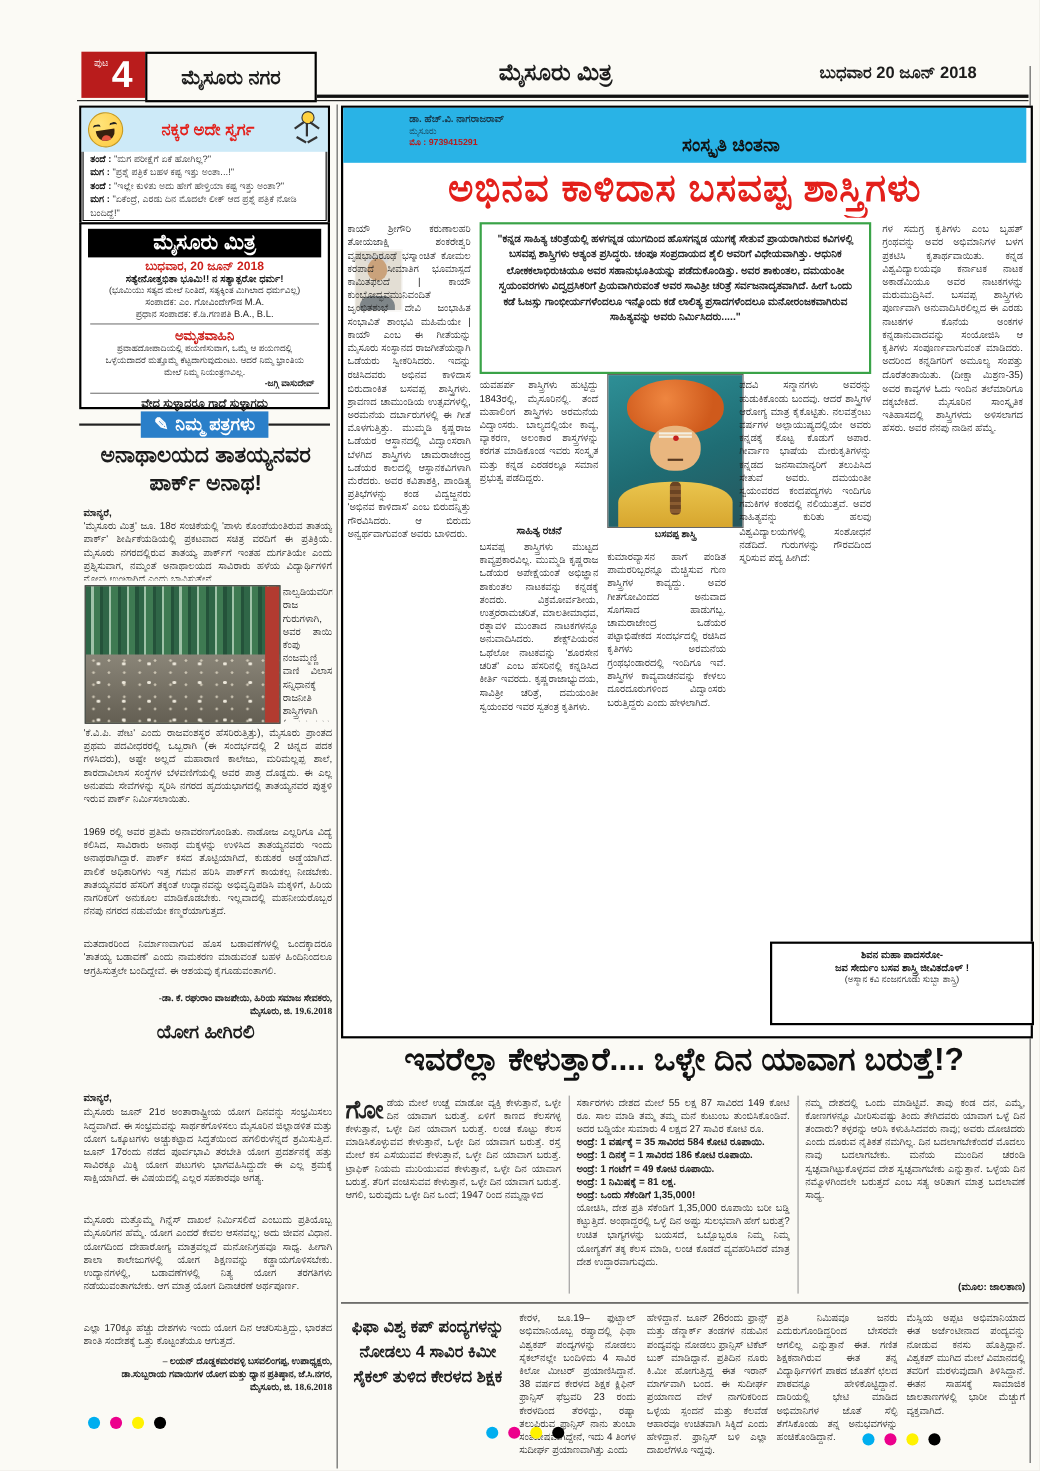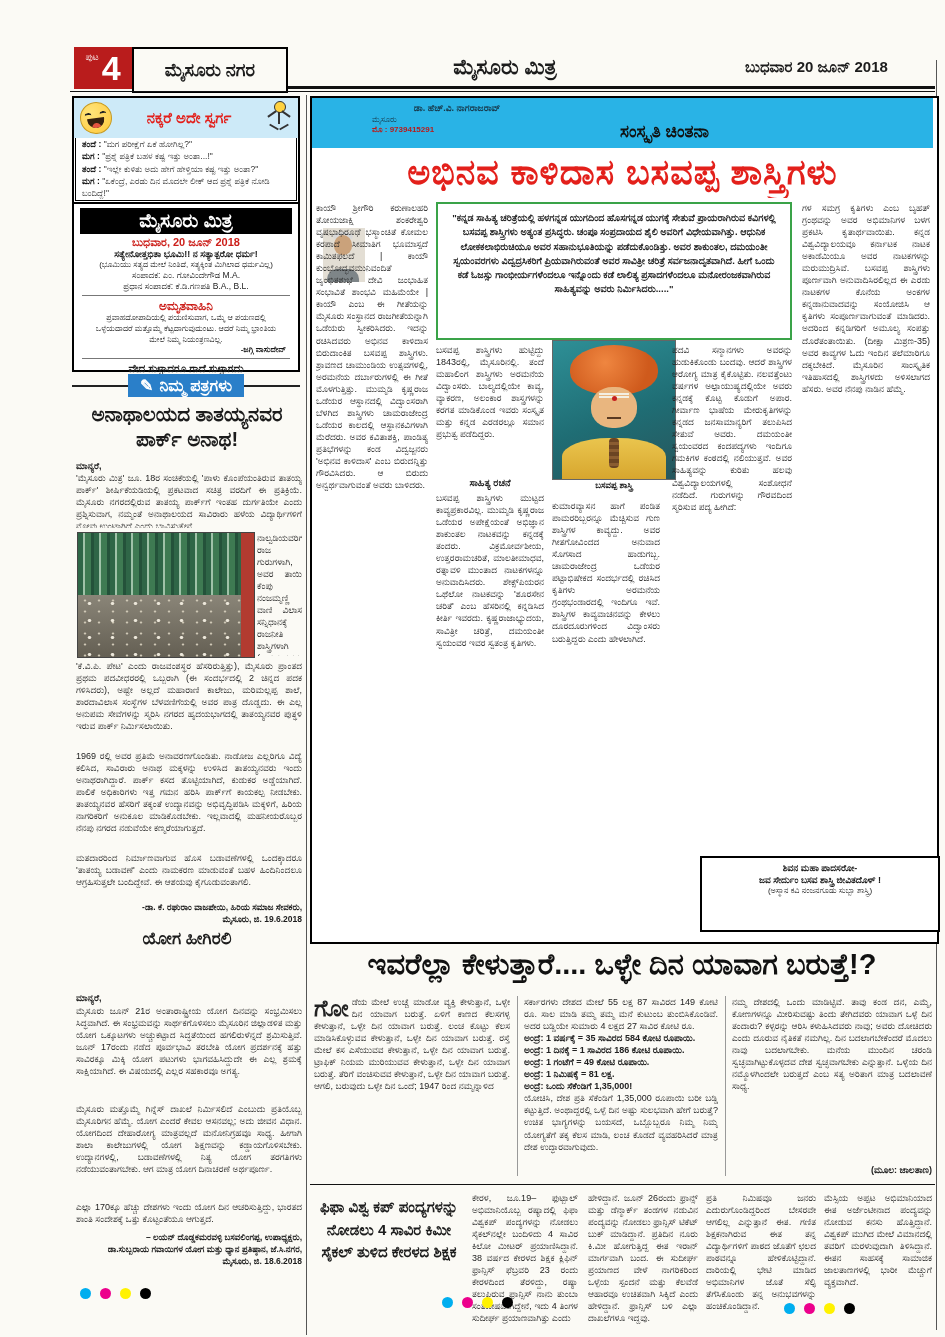--- a/index.html
+++ b/index.html
@@ -48,39 +48,39 @@
   .mast-sub{font-size:8px;}
   .mast-ed{font-size:8.5px;}
   .sect-div{border-top:1px solid #777;margin:3px 8px;}
   .amruta-t{color:#cc1f1a;font-weight:bold;font-size:12px;}
   
   .letters-banner{display:flex;align-items:center;}
   .letters-banner .ln{flex:1;height:2px;background:#222;}
   .letters-badge{background:#2a7fc9;color:#fff;font-weight:bold;font-size:16px;padding:2px 12px;display:flex;gap:6px;align-items:center;}
   .letter-head{font-size:20px;font-weight:bold;line-height:1.25;}
   .letter-head2{font-size:17px;font-weight:bold;}
-  .sig{font-size:8.5px;font-weight:bold;text-align:right;line-height:1.4;}
+  .sig{font-size:8.5px;font-weight:bold;text-align:right;line-height:1.4;font-family:Liberation Serif, serif;}
   
   .park-photo{border:1px solid #444;background:#7d8a74;position:relative;overflow:hidden;}
   .park-fence{position:absolute;left:0;right:0;top:0;height:52%;
       background:repeating-linear-gradient(90deg,#2f6647 0 5px,#9fc2a8 5px 7px,#3e7a52 7px 13px,#24523a 13px 16px);}
   .park-ground{position:absolute;left:0;right:0;bottom:0;height:50%;
       background-image:radial-gradient(#ece7da 1.5px,transparent 2.2px),
                        radial-gradient(#cfc8b6 1px,transparent 1.6px),
                        linear-gradient(#8a8578,#645f53);
       background-size:23px 17px,14px 11px,100% 100%;}
   .park-pillar{position:absolute;right:0;top:0;width:13px;height:100%;background:#b23b30;}
   
   .main-box{border:2px solid #000;background:#fff;}
   .cyan-band{background:#29b3e6;}
   .author-photo{background:#e3ded4;border:1px solid #fff;position:relative;overflow:hidden;}
   .author-photo .head{position:absolute;left:11px;top:7px;width:18px;height:20px;border-radius:50% 50% 45% 45%;background:#caa27b;}
   .author-photo .hair{position:absolute;left:10px;top:4px;width:20px;height:9px;border-radius:50%;background:#d8d8d8;}
   .author-photo .torso{position:absolute;left:4px;bottom:0;width:32px;height:13px;border-radius:10px 10px 0 0;background:#7e8588;}
-  .author-name{font-size:9px;font-weight:bold;color:#173a4d;line-height:1.3;text-align:center;}
+  .author-name{font-size:9px;font-weight:bold;color:#173a4d;line-height:1.3;}
   .author-sub{font-size:8px;color:#173a4d;}
   .author-ph{font-size:8px;color:#b81c1c;font-weight:bold;}
   .kicker{font-size:17px;font-weight:bold;color:#111;margin-top:10px;}
   .main-headline{color:#e3201b;font-size:35px;font-weight:bold;letter-spacing:1px;}
   .intro-box{border:2px solid #3aa348;background:#fff;padding:7px 10px;
              font-size:9.5px;font-weight:bold;line-height:1.5;text-align:center;color:#222;}
   .subhead{font-weight:bold;font-size:9.5px;text-align:center;margin:3px 0;}
   
   .portrait{border:1px solid #666;position:relative;overflow:hidden;
             background:linear-gradient(160deg,#2e8f96,#1f6d74 55%,#27565c);}
@@ -229,21 +229,21 @@
   </div>
   <div class="abs kicker" style="left:620px;top:112px;">ಸಂಸ್ಕೃತಿ ಚಿಂತನಾ</div>
 
   <div class="abs main-headline ctr clip" style="left:314px;top:152px;width:617px;height:46px;">ಅಭಿನವ ಕಾಳಿದಾಸ ಬಸವಪ್ಪ ಶಾಸ್ತ್ರಿಗಳು</div>
 
   <div class="abs intro-box clip" style="left:436px;top:202px;width:332px;height:120px;">"ಕನ್ನಡ ಸಾಹಿತ್ಯ ಚರಿತ್ರೆಯಲ್ಲಿ ಹಳಗನ್ನಡ ಯುಗದಿಂದ ಹೊಸಗನ್ನಡ ಯುಗಕ್ಕೆ ಸೇತುವೆ ಪ್ರಾಯರಾಗಿರುವ ಕವಿಗಳಲ್ಲಿ ಬಸವಪ್ಪ ಶಾಸ್ತ್ರಿಗಳು ಅತ್ಯಂತ ಪ್ರಸಿದ್ಧರು. ಚಂಪೂ ಸಂಪ್ರದಾಯದ ಶೈಲಿ ಅವರಿಗೆ ವಿಧೇಯವಾಗಿತ್ತು. ಆಧುನಿಕ ಲೋಕಕಲಾಭಿರುಚಿಯೂ ಅವರ ಸಹಾನುಭೂತಿಯನ್ನು ಪಡೆದುಕೊಂಡಿತ್ತು. ಅವರ ಶಾಕುಂತಲ, ದಮಯಂತೀ ಸ್ವಯಂವರಗಳು ವಿದ್ವದ್ರಸಿಕರಿಗೆ ಪ್ರಿಯವಾಗಿರುವಂತೆ ಅವರ ಸಾವಿತ್ರೀ ಚರಿತ್ರೆ ಸರ್ವಜನಾದೃತವಾಗಿದೆ. ಹೀಗೆ ಒಂದು ಕಡೆ ಓಜಸ್ಸು ಗಾಂಭೀರ್ಯಗಳೆಂದಲೂ ಇನ್ನೊಂದು ಕಡೆ ಲಾಲಿತ್ಯ ಪ್ರಸಾದಗಳೆಂದಲೂ ಮನೋರಂಜಕವಾಗಿರುವ ಸಾಹಿತ್ಯವನ್ನು ಅವರು ನಿರ್ಮಿಸಿದರು....."</div>
 
   <div class="abs body-txt jt clip" style="left:316px;top:202px;width:112px;height:728px;">ಕಾಯೌ ಶ್ರೀಗೌರಿ ಕರುಣಾಲಹರಿ ತೋಯಜಾಕ್ಷಿ ಶಂಕರೇಶ್ವರಿ ವೃಷಭಾಧಿರೂಢೆ ಭಸ್ಮಾಂಚಿತೆ ಕೋಮಲ ಕರಪಾದೆ ಸೀಮಾತಿಗ ಭೂಮಾಸ್ಪದೆ ಕಾಮಿತಫಲದೆ | ಕಾಯೌ ಕುಂಭೋದ್ಭವಮುನಿವಂದಿತೆ ಜೃಂಭಿತಶುಭೆ ದೇವಿ ಜಂಭಾಹಿತ ಸಂಭಾವಿತೆ ಶಾಂಭವಿ ಮಹಿಮೆಯೇ | ಕಾಯೌ ಎಂಬ ಈ ಗೀತೆಯನ್ನು ಮೈಸೂರು ಸಂಸ್ಥಾನದ ರಾಜಗೀತೆಯನ್ನಾಗಿ ಒಡೆಯರು ಸ್ವೀಕರಿಸಿದರು. ಇದನ್ನು ರಚಿಸಿದವರು ಅಭಿನವ ಕಾಳಿದಾಸ ಬಿರುದಾಂಕಿತ ಬಸವಪ್ಪ ಶಾಸ್ತ್ರಿಗಳು. ಶ್ರಾವಣದ ಚಾಮುಂಡಿಯ ಉತ್ಸವಗಳಲ್ಲಿ, ಅರಮನೆಯ ದರ್ಬಾರುಗಳಲ್ಲಿ ಈ ಗೀತೆ ಮೊಳಗುತ್ತಿತ್ತು. ಮುಮ್ಮಡಿ ಕೃಷ್ಣರಾಜ ಒಡೆಯರ ಆಸ್ಥಾನದಲ್ಲಿ ವಿದ್ವಾಂಸರಾಗಿ ಬೆಳಗಿದ ಶಾಸ್ತ್ರಿಗಳು ಚಾಮರಾಜೇಂದ್ರ ಒಡೆಯರ ಕಾಲದಲ್ಲಿ ಆಸ್ಥಾನಕವಿಗಳಾಗಿ ಮೆರೆದರು. ಅವರ ಕವಿತಾಶಕ್ತಿ, ಪಾಂಡಿತ್ಯ ಪ್ರತಿಭೆಗಳನ್ನು ಕಂಡ ವಿದ್ವಜ್ಜನರು 'ಅಭಿನವ ಕಾಳಿದಾಸ' ಎಂಬ ಬಿರುದನ್ನಿತ್ತು ಗೌರವಿಸಿದರು. ಆ ಬಿರುದು ಅನ್ವರ್ಥವಾಗುವಂತೆ ಅವರು ಬಾಳಿದರು.</div>
 
   <div class="abs" style="left:436px;top:344px;width:108px;">
-    <div class="body-txt jt clip" style="height:130px;">ಬಸವಪ್ಪ ಶಾಸ್ತ್ರಿಗಳು ಹುಟ್ಟಿದ್ದು 1843ರಲ್ಲಿ, ಮೈಸೂರಿನಲ್ಲಿ. ತಂದೆ ಮಹಾಲಿಂಗ ಶಾಸ್ತ್ರಿಗಳು ಅರಮನೆಯ ವಿದ್ವಾಂಸರು. ಬಾಲ್ಯದಲ್ಲಿಯೇ ಕಾವ್ಯ, ವ್ಯಾಕರಣ, ಅಲಂಕಾರ ಶಾಸ್ತ್ರಗಳನ್ನು ಕರಗತ ಮಾಡಿಕೊಂಡ ಇವರು ಸಂಸ್ಕೃತ ಮತ್ತು ಕನ್ನಡ ಎರಡರಲ್ಲೂ ಸಮಾನ ಪ್ರಭುತ್ವ ಪಡೆದಿದ್ದರು.</div>
+    <div class="body-txt jt clip" style="height:130px;">ಯವಹರ್ಪ ಶಾಸ್ತ್ರಿಗಳು ಹುಟ್ಟಿದ್ದು 1843ರಲ್ಲಿ, ಮೈಸೂರಿನಲ್ಲಿ. ತಂದೆ ಮಹಾಲಿಂಗ ಶಾಸ್ತ್ರಿಗಳು ಅರಮನೆಯ ವಿದ್ವಾಂಸರು. ಬಾಲ್ಯದಲ್ಲಿಯೇ ಕಾವ್ಯ, ವ್ಯಾಕರಣ, ಅಲಂಕಾರ ಶಾಸ್ತ್ರಗಳನ್ನು ಕರಗತ ಮಾಡಿಕೊಂಡ ಇವರು ಸಂಸ್ಕೃತ ಮತ್ತು ಕನ್ನಡ ಎರಡರಲ್ಲೂ ಸಮಾನ ಪ್ರಭುತ್ವ ಪಡೆದಿದ್ದರು.</div>
     <div class="subhead">ಸಾಹಿತ್ಯ ರಚನೆ</div>
     <div class="body-txt jt clip" style="height:430px;">ಬಸವಪ್ಪ ಶಾಸ್ತ್ರಿಗಳು ಮುಟ್ಟದ ಕಾವ್ಯಪ್ರಕಾರವಿಲ್ಲ. ಮುಮ್ಮಡಿ ಕೃಷ್ಣರಾಜ ಒಡೆಯರ ಅಪೇಕ್ಷೆಯಂತೆ ಅಭಿಜ್ಞಾನ ಶಾಕುಂತಲ ನಾಟಕವನ್ನು ಕನ್ನಡಕ್ಕೆ ತಂದರು. ವಿಕ್ರಮೋರ್ವಶೀಯ, ಉತ್ತರರಾಮಚರಿತೆ, ಮಾಲತೀಮಾಧವ, ರತ್ನಾವಳಿ ಮುಂತಾದ ನಾಟಕಗಳನ್ನೂ ಅನುವಾದಿಸಿದರು. ಶೇಕ್ಸ್‌ಪಿಯರನ ಒಥೆಲೋ ನಾಟಕವನ್ನು 'ಶೂರಸೇನ ಚರಿತೆ' ಎಂಬ ಹೆಸರಿನಲ್ಲಿ ಕನ್ನಡಿಸಿದ ಕೀರ್ತಿ ಇವರದು. ಕೃಷ್ಣರಾಜಾಭ್ಯುದಯ, ಸಾವಿತ್ರೀ ಚರಿತ್ರೆ, ದಮಯಂತೀ ಸ್ವಯಂವರ ಇವರ ಸ್ವತಂತ್ರ ಕೃತಿಗಳು.</div>
   </div>
 
   <div class="abs" style="left:552px;top:340px;width:124px;">
     <div class="portrait" style="width:122px;height:138px;">
       <span class="turban"></span>
         <span class="face"></span>
         <span class="vibhuti"></span>
       <span class="bindi"></span>

